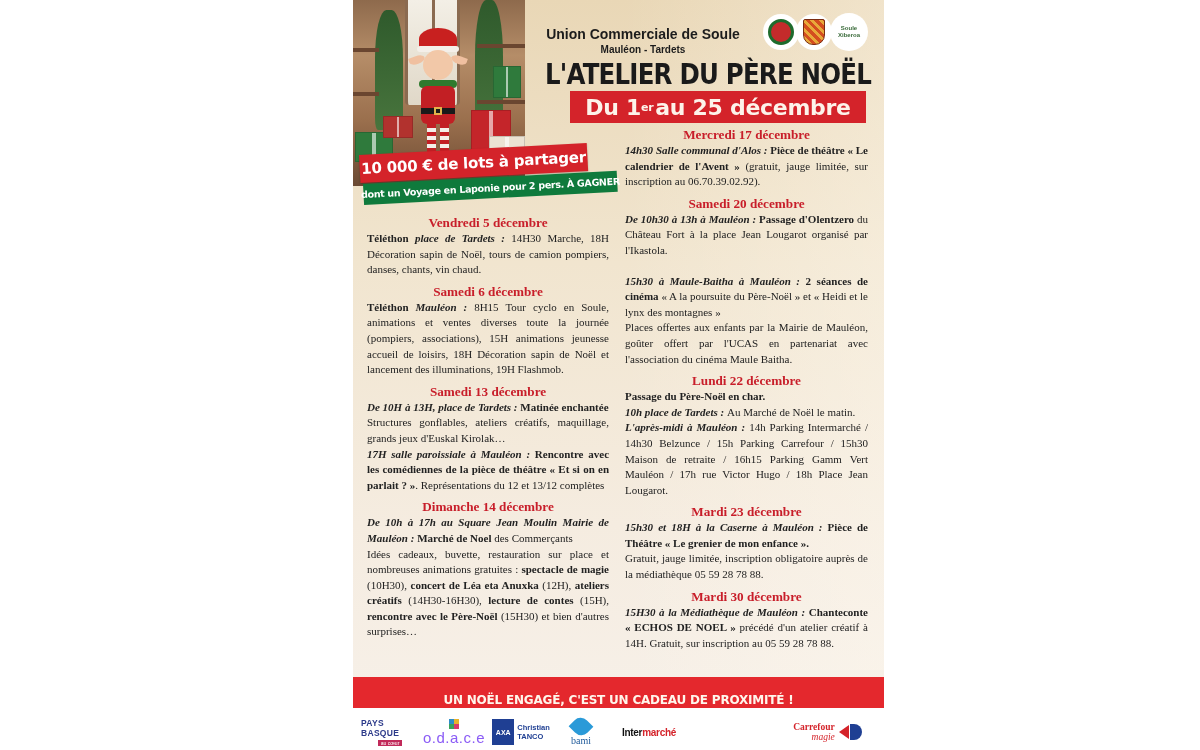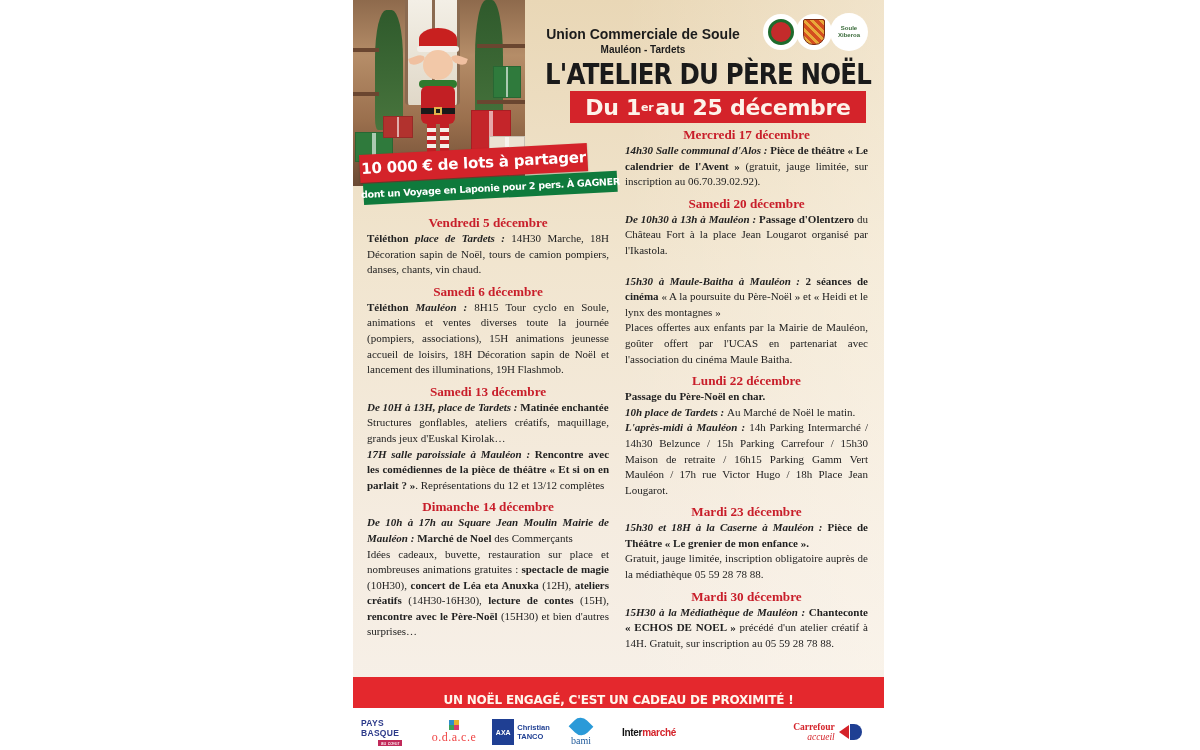--- a/index.html
+++ b/index.html
@@ -117,21 +117,21 @@
     background: #e4282d; color: #fff6ec; display: flex; align-items: center; justify-content: center;
     font-family: "DejaVu Sans", sans-serif; font-weight: bold; font-size: 12px; letter-spacing: -0.2px;
   }
   .sponsors { position: absolute; left: 0; top: 708px; width: 531px; height: 42px; background: #ffffff; }
   .sp { position: absolute; top: 10px; height: 28px; display: flex; align-items: center; justify-content: center; font-family: "Liberation Sans", sans-serif; }
   .sp-pays { left: 8px; width: 58px; flex-direction: column; }
   .sp-pays .t1 { font-size: 8.5px; font-weight: bold; color: #2c3a8a; letter-spacing: 0.3px; }
   .sp-pays .t2 { font-size: 5px; color: #fff; background: #c12a5a; padding: 0 3px; margin-top: 2px; }
   .sp-odace { left: 77px; width: 48px; flex-direction: column; }
   .sp-odace .dot { width: 10px; height: 10px; background: conic-gradient(#e8b22a 0 25%, #d93b6b 0 50%, #3aa25a 0 75%, #2d8ec9 0); }
-  .sp-odace .t { font-size: 12px; color: #ef4444; letter-spacing: 0.5px; font-family: Liberation Serif, serif; }
+  .sp-odace .t { font-size: 15px; color: #8b5cf6; letter-spacing: 0.5px; }
   .sp-axa { left: 136px; width: 64px; gap: 3px; }
   .sp-axa .box { width: 22px; height: 26px; background: #1f3f93; color: #fff; font-size: 7px; font-weight: bold; display: flex; align-items: center; justify-content: center; }
   .sp-axa .t { font-size: 7.5px; font-weight: bold; color: #1f3f93; line-height: 9px; }
   .sp-bami { left: 210px; width: 36px; flex-direction: column; }
   .sp-bami .flower { width: 18px; height: 18px; background: #2a9ad8; border-radius: 50% 0 50% 0; transform: rotate(45deg); }
   .sp-bami .t { font-size: 10px; color: #1f5a9a; font-family: "Liberation Serif", serif; }
   .sp-inter { left: 258px; width: 76px; font-size: 10px; font-weight: bold; color: #111; letter-spacing: -0.3px; }
   .sp-inter .m { color: #d4232a; }
   .sp-brico { left: 335px; width: 74px; font-size: 13px; font-weight: bold; font-style: italic; color: #d4232a; margin-top: 40px; }
   .sp-brico .m { font-size: 5px; background: #f4d21a; color: #d4232a; padding: 1px 2px; margin-left: 1px; align-self: flex-end; margin-bottom: 6px; }
@@ -282,17 +282,17 @@
     </div>
     <div class="sp sp-inter">
       <span>Inter</span>
         <span class="m">marché</span>
     </div>
     <div class="sp sp-brico">
       <span>BRICO</span>
         <span class="m">MARCHÉ</span>
     </div>
     <div class="sp sp-carrefour">
-      <span class="t"><span>Carrefour</span><i>accueil</i></span>
+      <span class="t"><span>Carrefour</span><i>magie</i></span>
       <span class="logo"></span>
     </div>
   </div>
 </div>
 
 </body></html>

